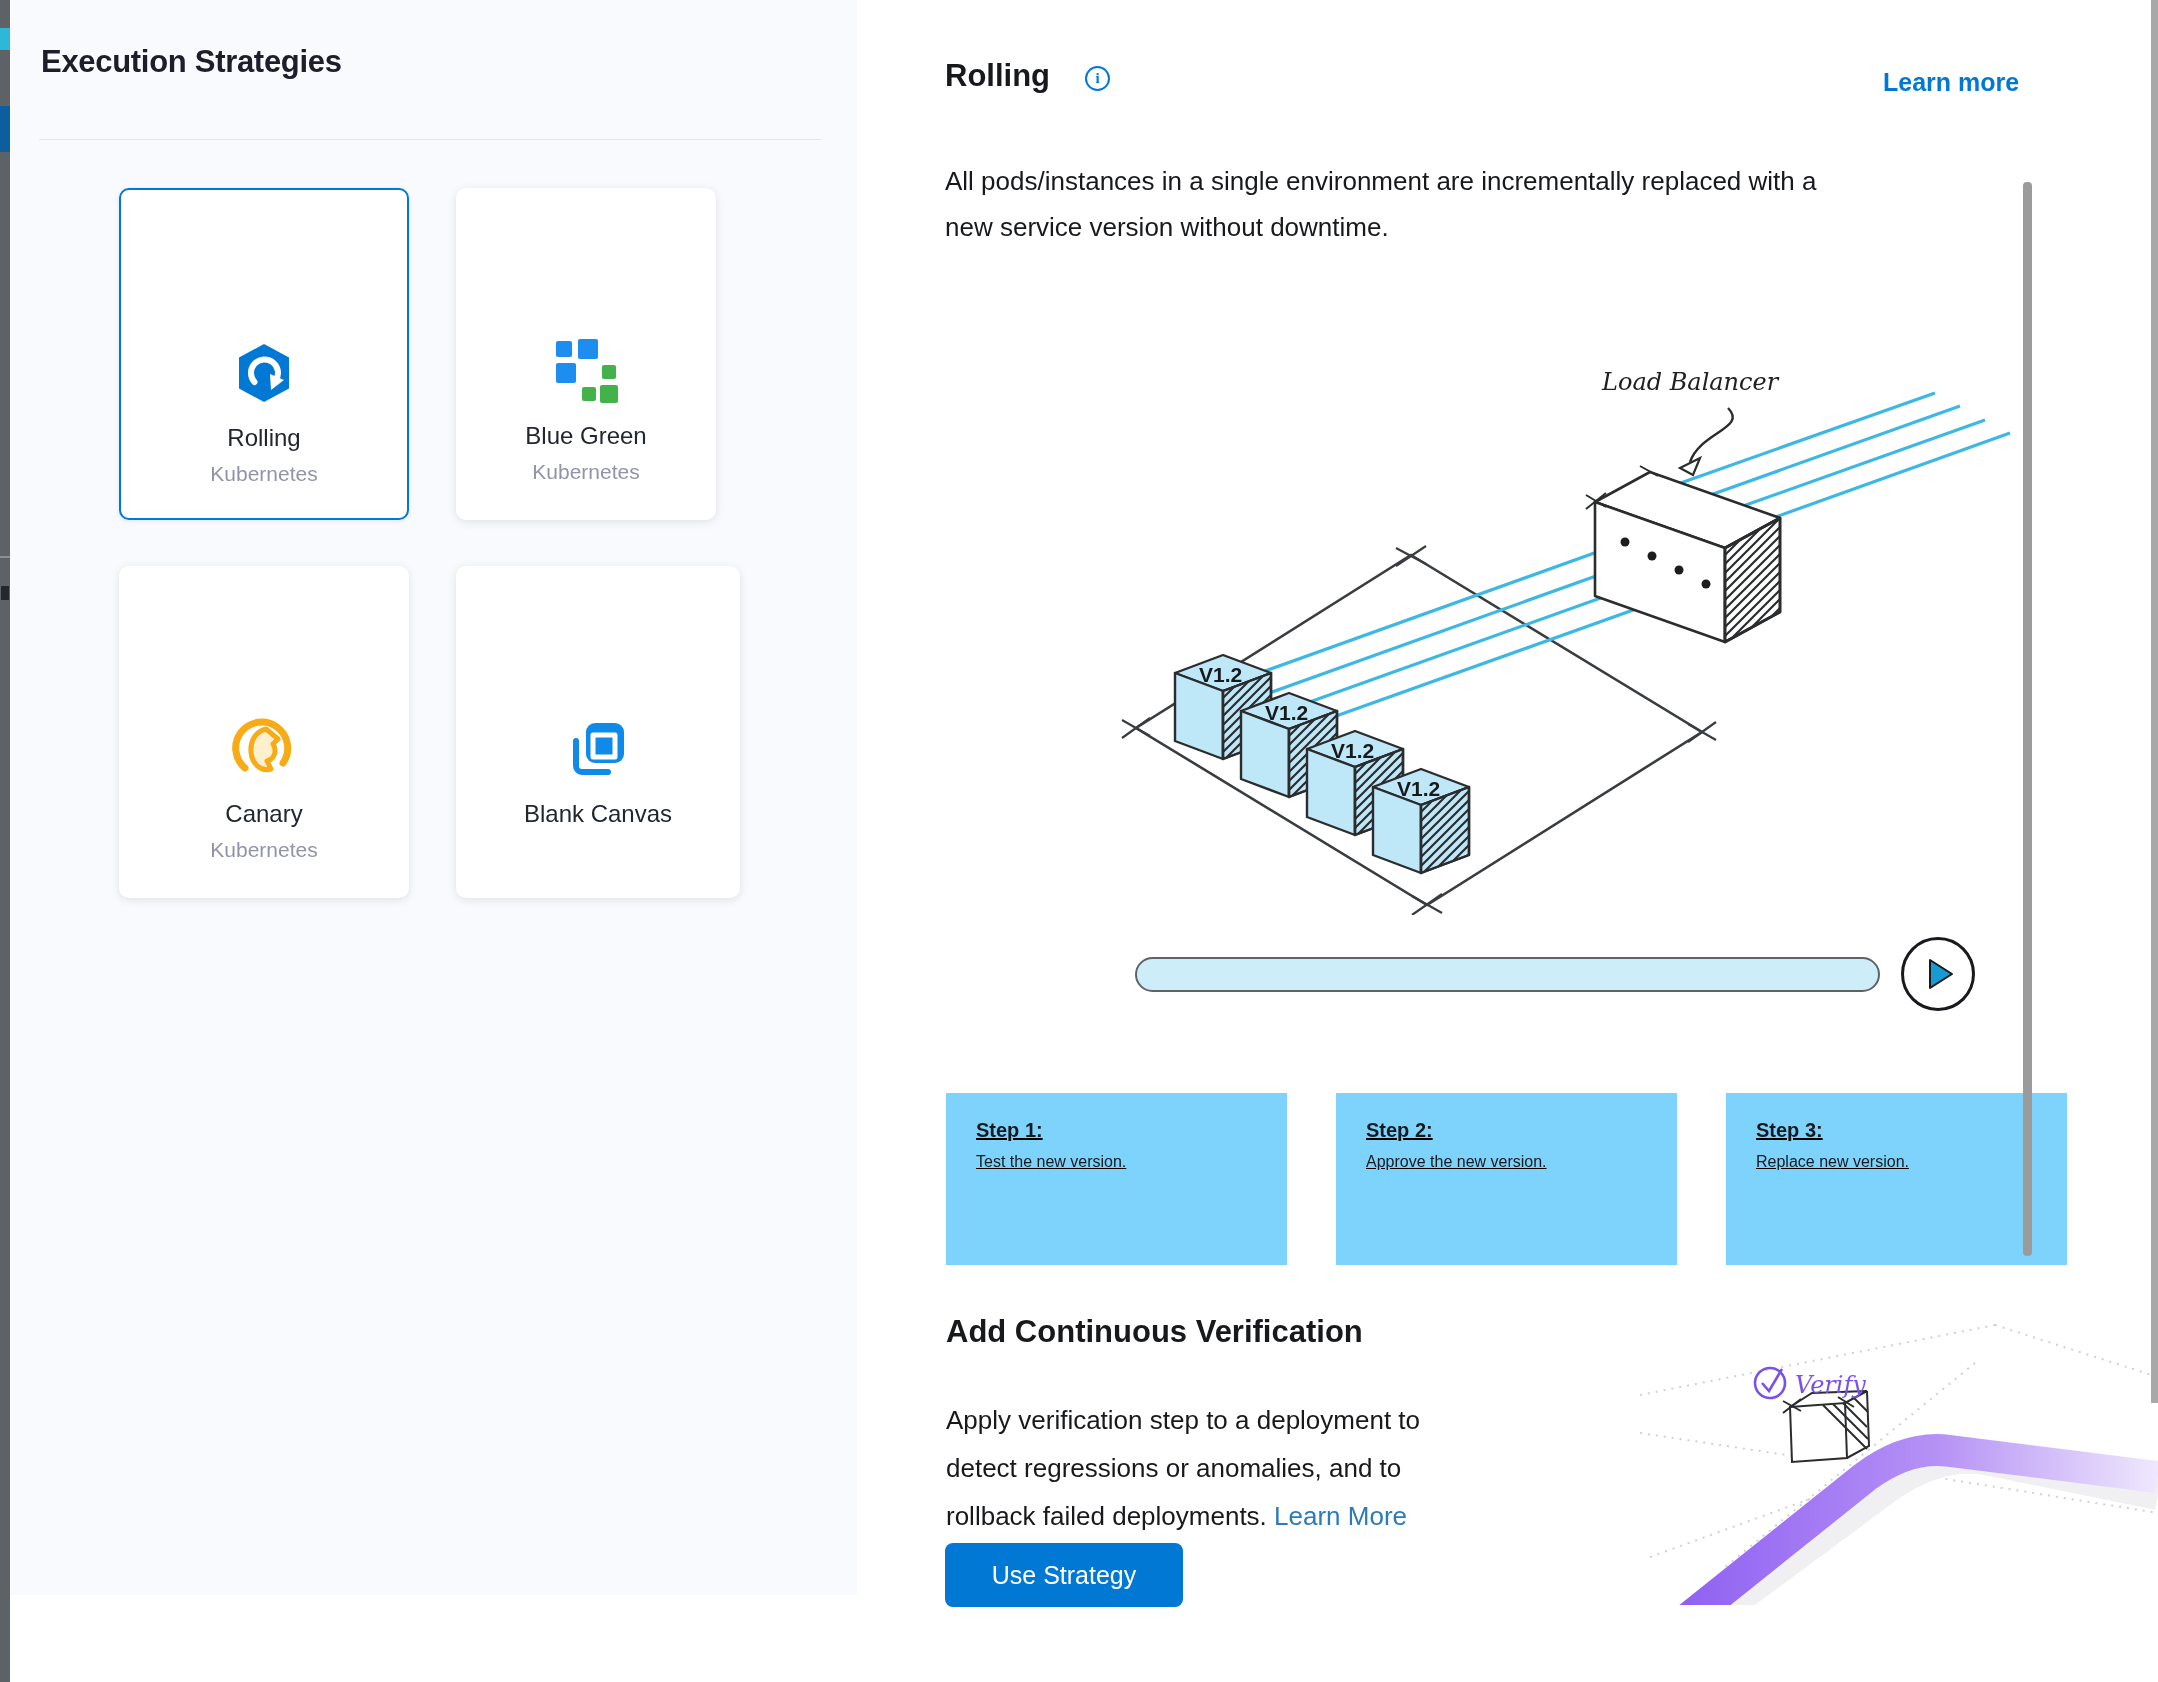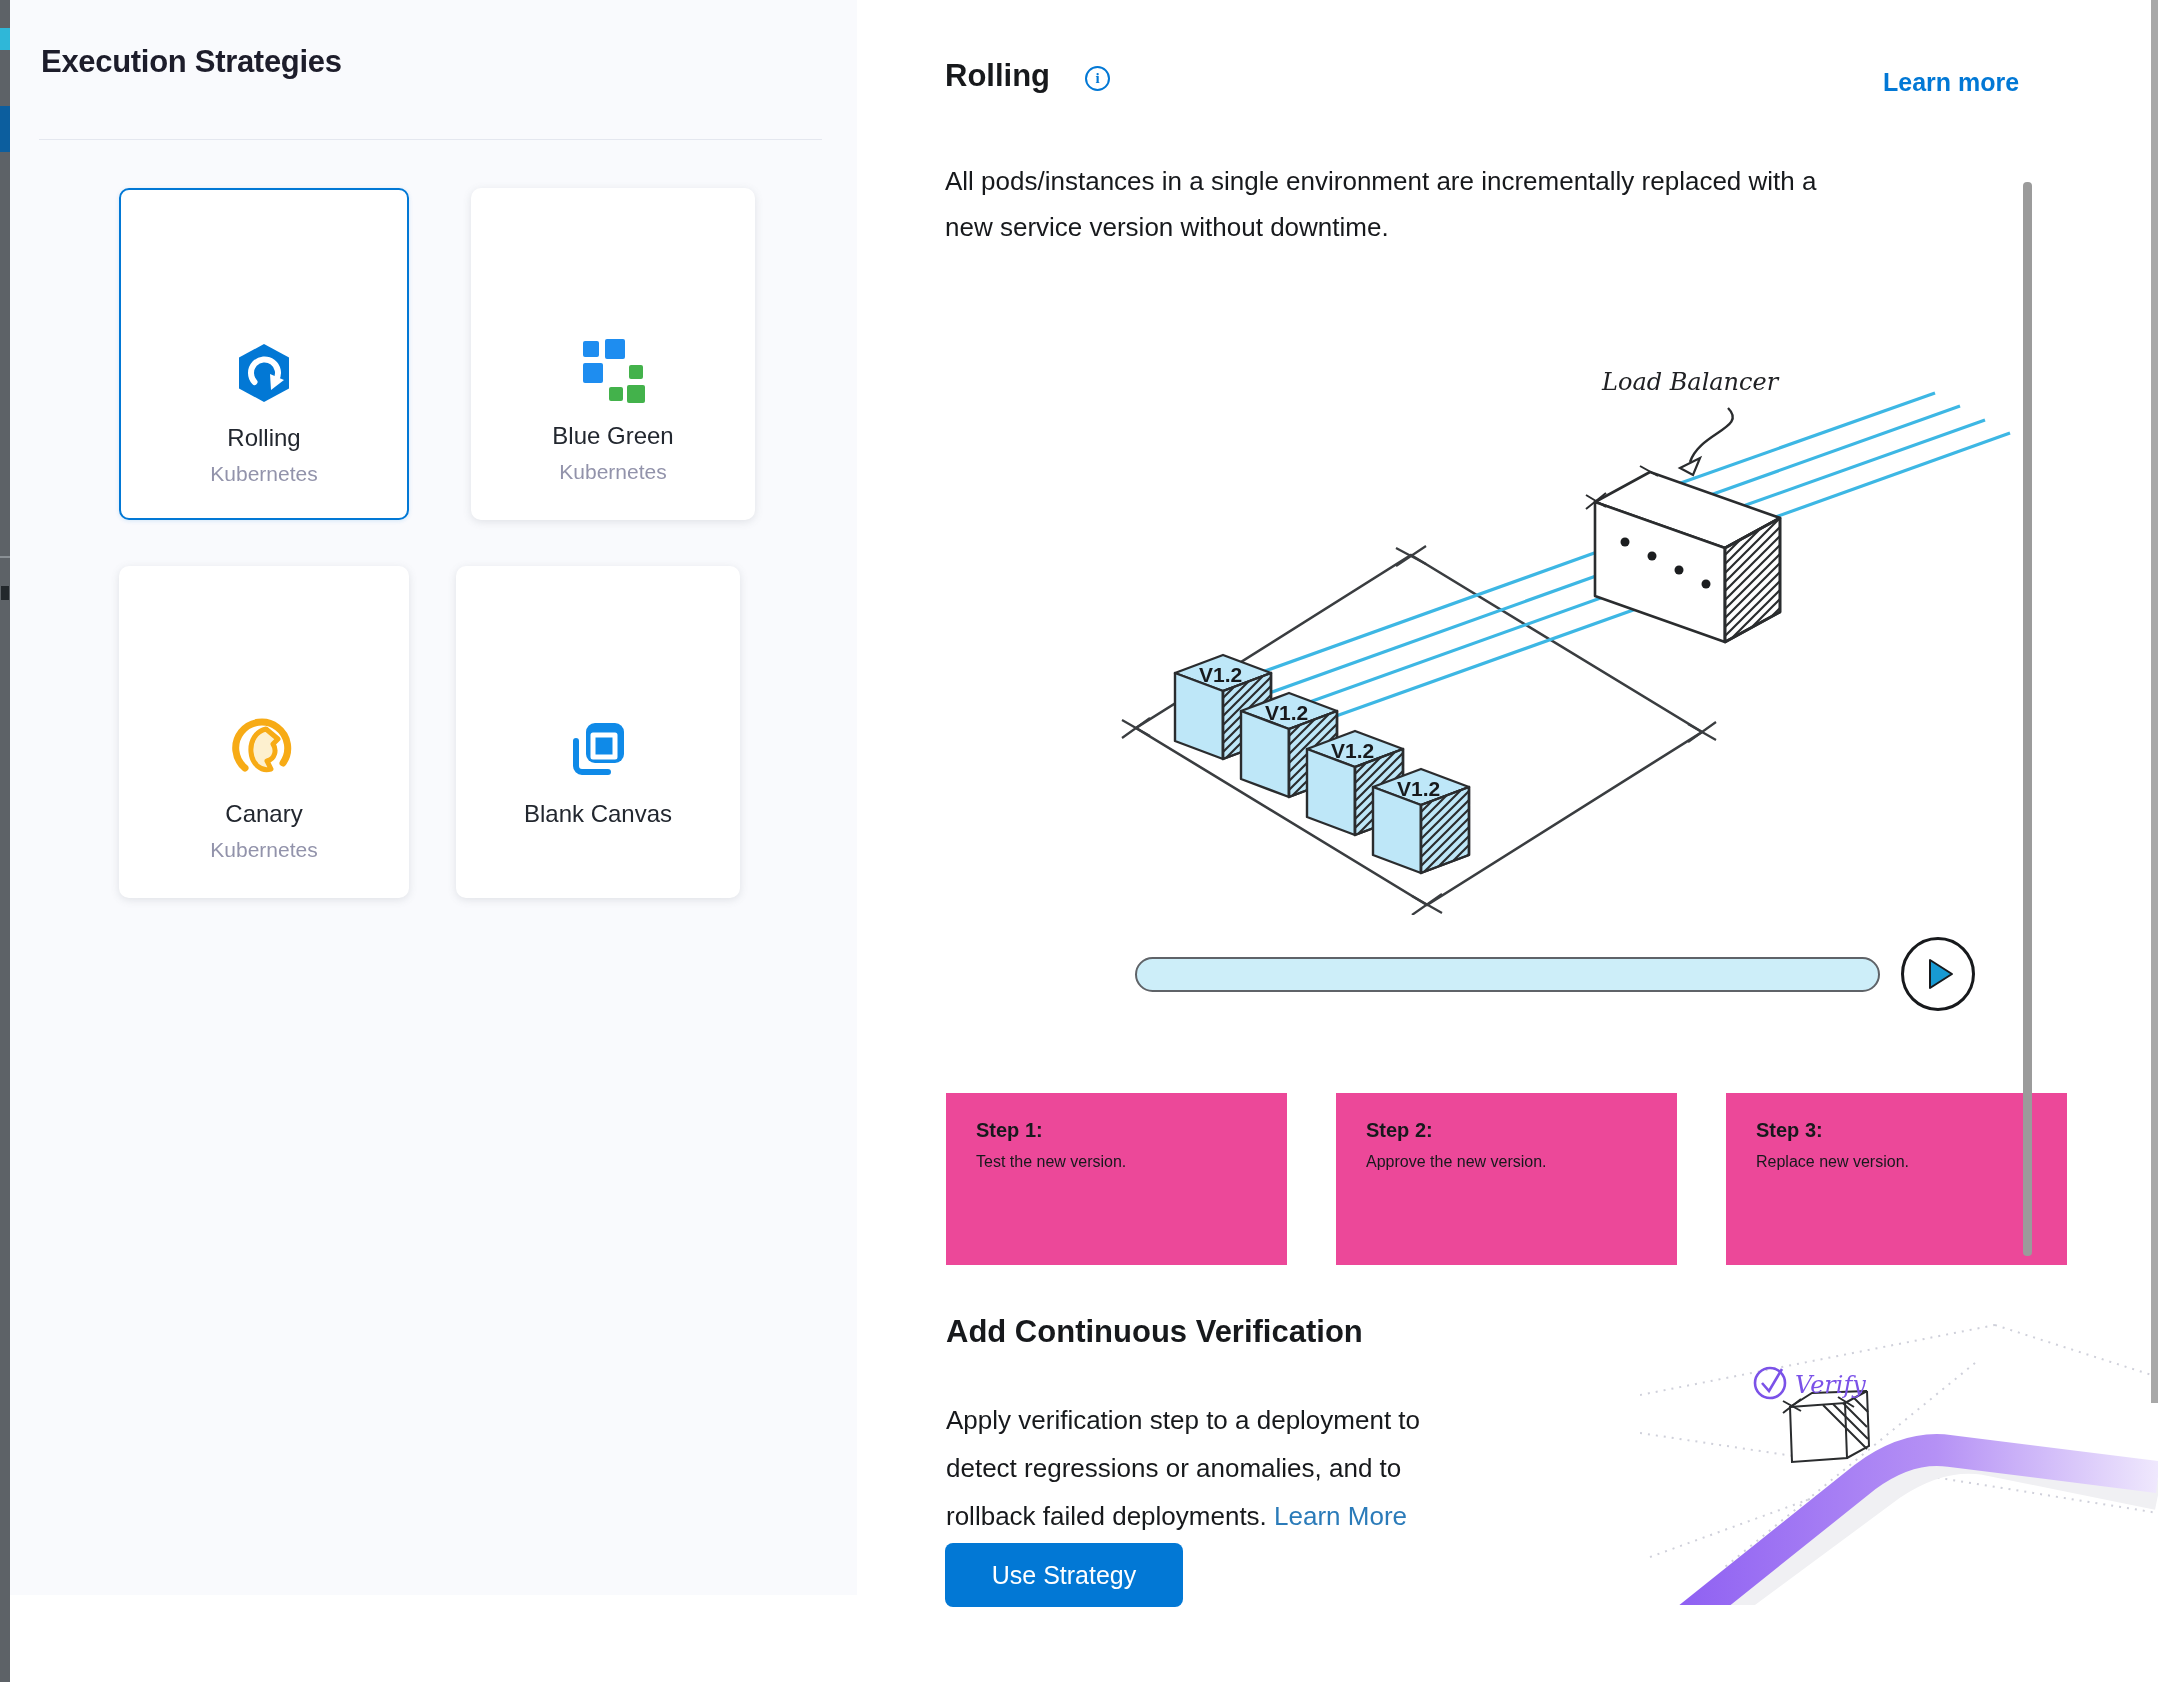--- a/index.html
+++ b/index.html
@@ -20,42 +20,42 @@
   .panel-divider { position:absolute; left:29px; top:139px; width:783px; height:1px; background:#e4e7ef; }
 
   .card { position:absolute; width:290px; height:332px; background:#ffffff; border-radius:10px;
           box-shadow:0 2px 8px rgba(96,97,112,0.16); display:flex; flex-direction:column;
           align-items:center; padding-top:150px; cursor:pointer; }
   .card.selected { border:2px solid #0278d5; box-shadow:0 1px 4px rgba(2,120,213,0.15); }
   .card .icon-wrap { width:66px; height:66px; display:flex; align-items:center; justify-content:center; }
   .card .card-label { margin-top:18px; font-size:24px; color:#22272f; }
   .card .card-sub   { margin-top:10px; font-size:21px; color:#9293ab; min-height:24px; }
   .card-rolling   { left:109px; top:188px; }
-  .card-bluegreen { left:446px; top:188px; width:284px;margin-left:15px; }
+  .card-bluegreen { left:446px; top:188px; width:260px; }
   .card-canary    { left:109px; top:566px; }
   .card-blank     { left:446px; top:566px; width:284px; }
 
   
   .detail-title { position:absolute; left:945px; top:58px; font-size:31px; font-weight:bold; color:#17191c; }
   .info-icon { position:absolute; left:1085px; top:66px; width:25px; height:25px; border:2px solid #0278d5;
                border-radius:50%; color:#0278d5; font-size:15px; font-weight:bold; display:flex;
                align-items:center; justify-content:center; cursor:pointer; font-family:"Liberation Serif","DejaVu Serif",serif; }
   .learn-more-top { position:absolute; left:1883px; top:68px; font-size:25px; font-weight:bold; color:#0278d5; cursor:pointer; }
   .detail-desc { position:absolute; left:945px; top:158px; font-size:26px; line-height:46px; color:#17191c; white-space:pre-line; }
 
   .diagram-svg { position:absolute; left:1090px; top:290px; }
   .lb-label { font-family:"DejaVu Serif","Liberation Serif",serif; font-style:italic; font-size:24px; fill:#202124; }
 
   .progress-track { position:absolute; left:1135px; top:957px; width:745px; height:35px; border-radius:18px;
                     background:#cdeef9; border:2px solid #5f6368; cursor:pointer; }
   .play-button { position:absolute; left:1901px; top:937px; width:74px; height:74px; border-radius:50%;
                  background:#ffffff; border:3px solid #17191c; display:flex; align-items:center;
                  justify-content:center; cursor:pointer; }
 
-  .step-box { position:absolute; top:1093px; width:341px; height:172px; background:#ec4899; padding:26px 0 0 30px; }
+  .step-box { position:absolute; top:1093px; width:341px; height:172px; background:#7dd3fc; padding:26px 0 0 30px;text-decoration:underline; }
   .step-1 { left:946px; } .step-2 { left:1336px; } .step-3 { left:1726px; }
   .step-label { font-size:20px; font-weight:bold; color:#17191c; }
   .step-text  { margin-top:11px; font-size:16px; color:#17191c; }
 
   .cv-title { position:absolute; left:946px; top:1314px; font-size:31px; font-weight:bold; color:#17191c; }
   .cv-body  { position:absolute; left:946px; top:1396px; font-size:26px; line-height:48px; color:#17191c; white-space:pre-line; }
   .cv-link  { color:#2b7bb9; cursor:pointer; }
   .use-strategy-btn { position:absolute; left:945px; top:1543px; width:238px; height:64px; background:#0278d5;
                       border:none; border-radius:8px; color:#ffffff; font-size:25px; font-weight:normal;
                       font-family:inherit; cursor:pointer; }

